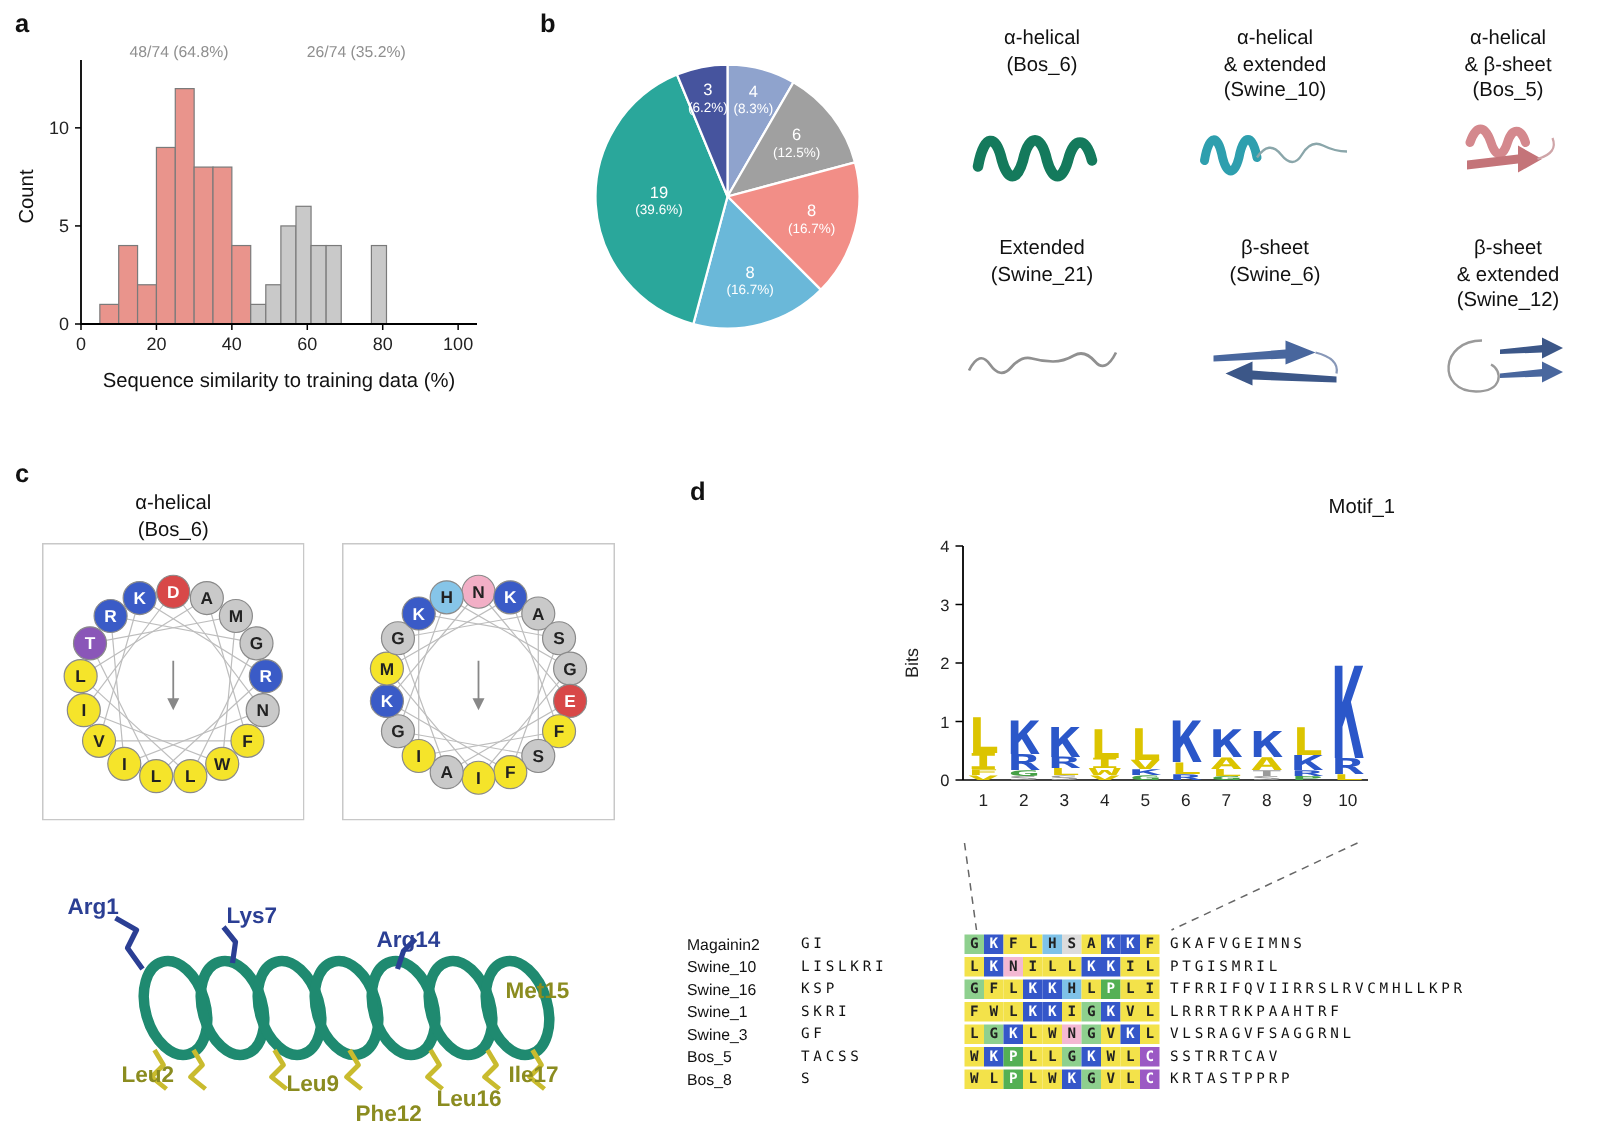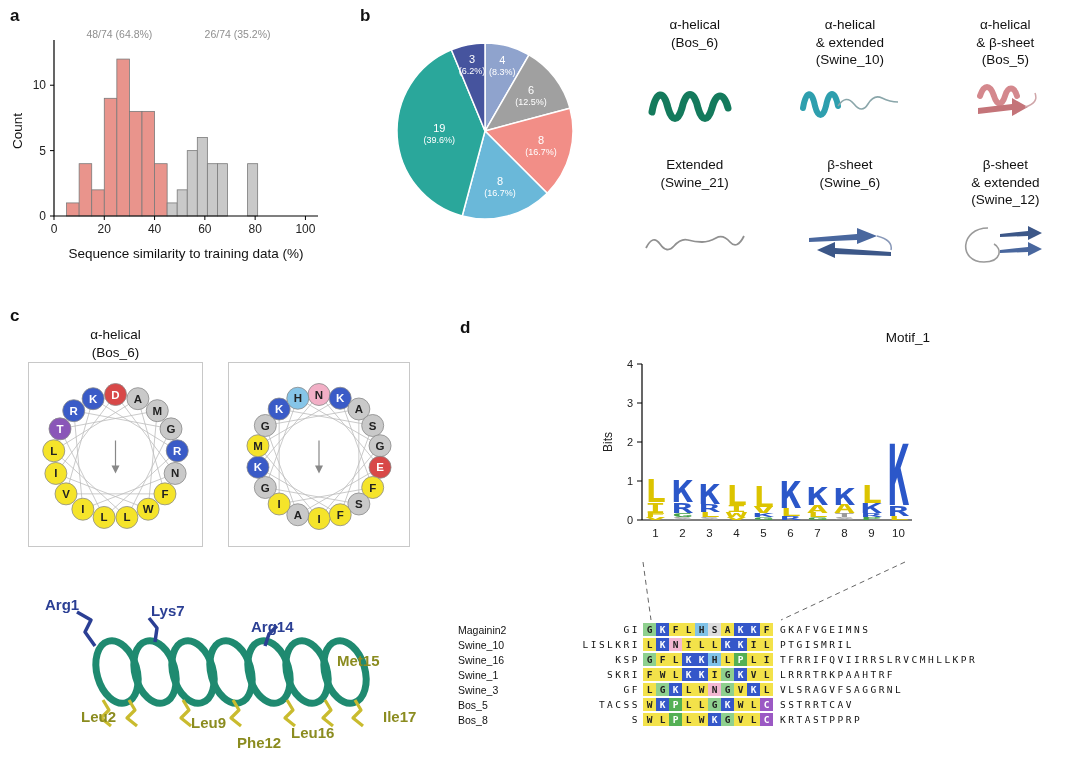--- a/index.html
+++ b/index.html
@@ -32,21 +32,21 @@
   #structure3d-labels{position:absolute;left:0;top:0;right:0;bottom:0}
   .res-label{position:absolute;font-size:15px;font-weight:bold}
   
   #panel-d{left:450px;top:312px;width:630px;height:447px}
   #logo-block{position:absolute;left:150px;top:18px;width:330px}
   #logo-title{text-align:right;font-size:13.5px;height:22px}
   #connector-svg{position:absolute;left:0;top:246px}
   #alignment{position:absolute;left:8px;top:310px;width:618px}
   .aln-row{display:flex;align-items:center;height:15px}
   .aln-name{width:76px;text-align:left;font-size:10.5px;padding-right:6px;white-space:nowrap}
-  .aln-pre{width:106px;text-align:right;font-family:"DejaVu Sans Mono",monospace;
+  .aln-pre{width:106px;font-family:"DejaVu Sans Mono",monospace;
            font-size:9.5px;letter-spacing:2.5px;white-space:pre}
   .aln-motif{display:flex;margin:0 3px}
   .aln-cell{width:13px;height:13px;line-height:13px;text-align:center;
             font-family:"DejaVu Sans Mono",monospace;font-size:9.5px;font-weight:bold}
   .aln-post{font-family:"DejaVu Sans Mono",monospace;font-size:9.5px;
             letter-spacing:2.5px;margin-left:4px;white-space:pre}
 </style>
 </head>
 <body>
 
@@ -325,21 +325,21 @@
           <path d="M208,106 l6,10 l-8,8 l10,8" fill="none" stroke="#c9bb2e" stroke-width="3.2" stroke-linejoin="round"></path>
           <path d="M262,106 l6,10 l-8,8 l10,8" fill="none" stroke="#c9bb2e" stroke-width="3.2" stroke-linejoin="round"></path>
           <path d="M300,106 l6,10 l-8,8 l10,8" fill="none" stroke="#c9bb2e" stroke-width="3.2" stroke-linejoin="round"></path>
           <path d="M330,106 l6,10 l-8,8 l10,8" fill="none" stroke="#c9bb2e" stroke-width="3.2" stroke-linejoin="round"></path>
         </svg>
       <div id="structure3d-labels">
           <span class="res-label" style="left: 20px; top: 2px; color: rgb(43, 63, 148);">Arg1</span>
           <span class="res-label" style="left: 126px; top: 8px; color: rgb(43, 63, 148);">Lys7</span>
           <span class="res-label" style="left: 226px; top: 24px; color: rgb(43, 63, 148);">Arg14</span>
           <span class="res-label" style="left: 312px; top: 58px; color: rgb(139, 140, 32);">Met15</span>
-          <span class="res-label" style="left: 314px; top: 114px; color: rgb(139, 140, 32); margin-left: 44px;">Ile17</span>
+          <span class="res-label" style="left: 314px; top: 114px; color: rgb(139, 140, 32);">Ile17</span>
           <span class="res-label" style="left: 266px; top: 130px; color: rgb(139, 140, 32);">Leu16</span>
           <span class="res-label" style="left: 212px; top: 140px; color: rgb(139, 140, 32);">Phe12</span>
           <span class="res-label" style="left: 166px; top: 120px; color: rgb(139, 140, 32);">Leu9</span>
           <span class="res-label" style="left: 102px; top: 138px; color: rgb(139, 140, 32); margin-top: 36px;">Trp5</span>
           <span class="res-label" style="left: 56px; top: 114px; color: rgb(139, 140, 32);">Leu2</span>
         </div>
     </div>
   </section>
 
   <section class="panel" id="panel-d">

